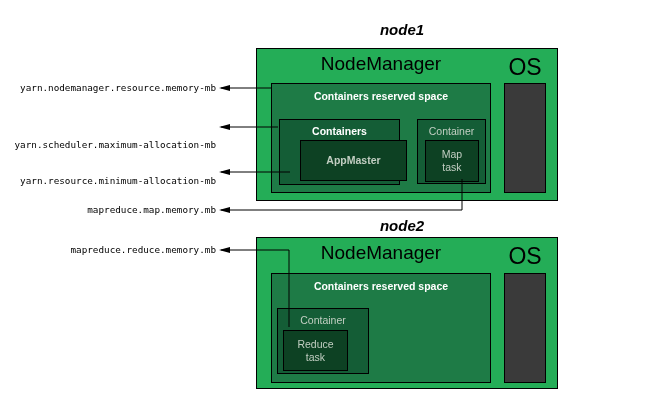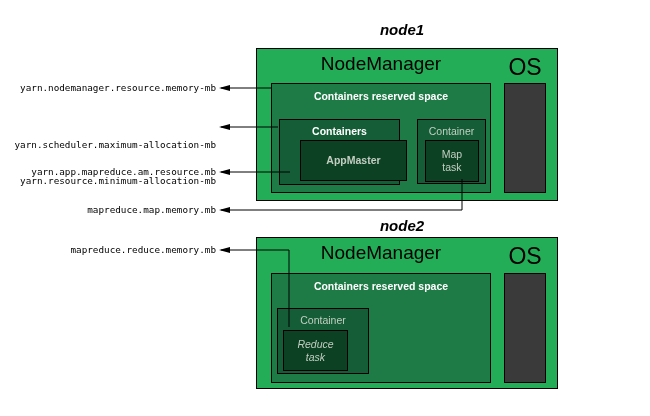--- a/index.html
+++ b/index.html
@@ -126,38 +126,37 @@
   <div class="node-box" style="top:237px;height:152px;">
 
     <div class="nm-label">NodeManager</div>
     <div class="os-label">OS</div>
 
     <div class="reserved-box" style="top:35px;">
       <div class="reserved-title">Containers reserved space</div>
 
       <div class="container-box" style="left:5px;top:34px;width:92px;height:66px;">
         <div class="container-title">Container</div>
-        <div class="task-box" style="left:5px;top:21px;width:65px;height:41px;font-style:italic;">
+        <div class="task-box" style="left:5px;top:21px;width:65px;height:41px;">
           <span>Reduce</span>
           <span>task</span>
         </div>
       </div>
     </div>
 
     <div class="os-rect" style="top:35px;"></div>
   </div>
 
   <div class="cfg-label" style="top:82px;">yarn.nodemanager.resource.memory-mb</div>
 
   <div class="cfg-label" style="top:115px;">
     <div>yarn.scheduler.maximum-allocation-mb</div>
     <div>yarn.resource.minimum-allocation-mb</div>
   </div>
 
-  <div class="cfg-label" style="top:166px;">yarn.app.mapreduce.am.resource.mb</div>
 
   <div class="cfg-label" style="top:204px;">mapreduce.map.memory.mb</div>
 
   <div class="cfg-label" style="top:244px;">mapreduce.reduce.memory.mb</div>
 
   <svg class="arrows" width="650" height="416" viewBox="0 0 650 416">
     <g>
       <line x1="221" y1="88" x2="271" y2="88" stroke="#000" stroke-width="1"></line>
       <polygon points="219,88 230,85 230,91" fill="#000"></polygon>
     </g>

